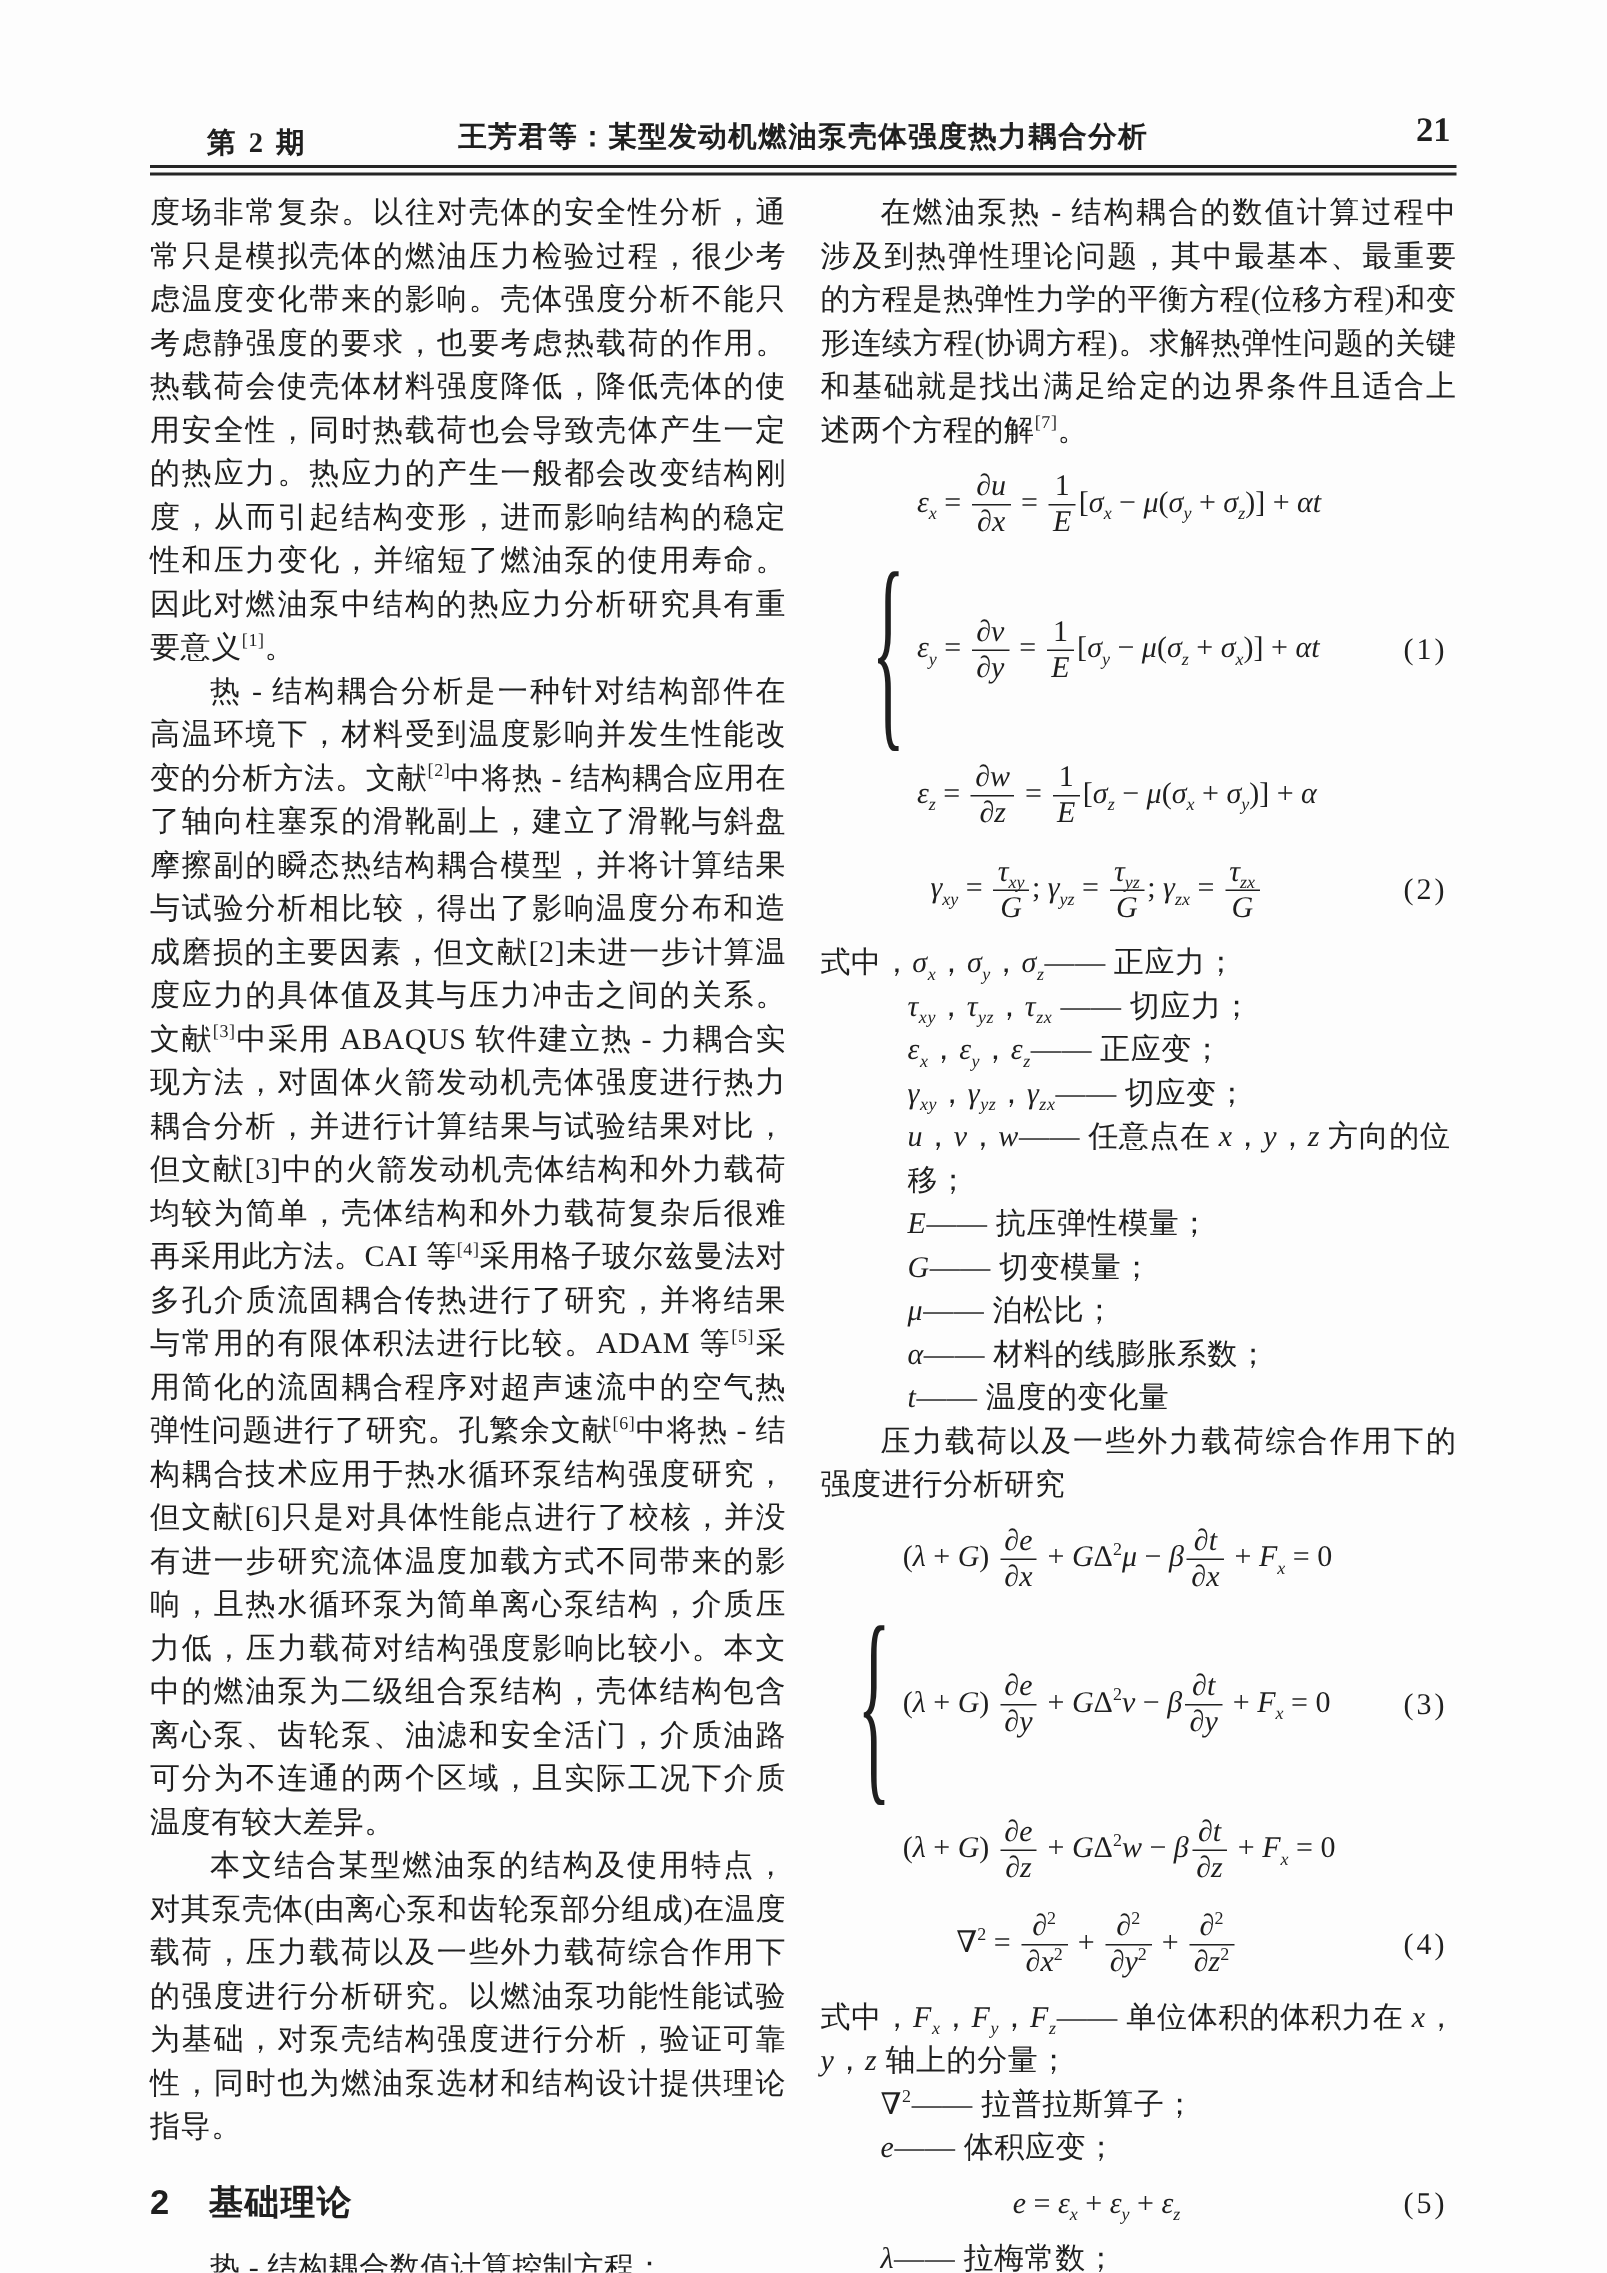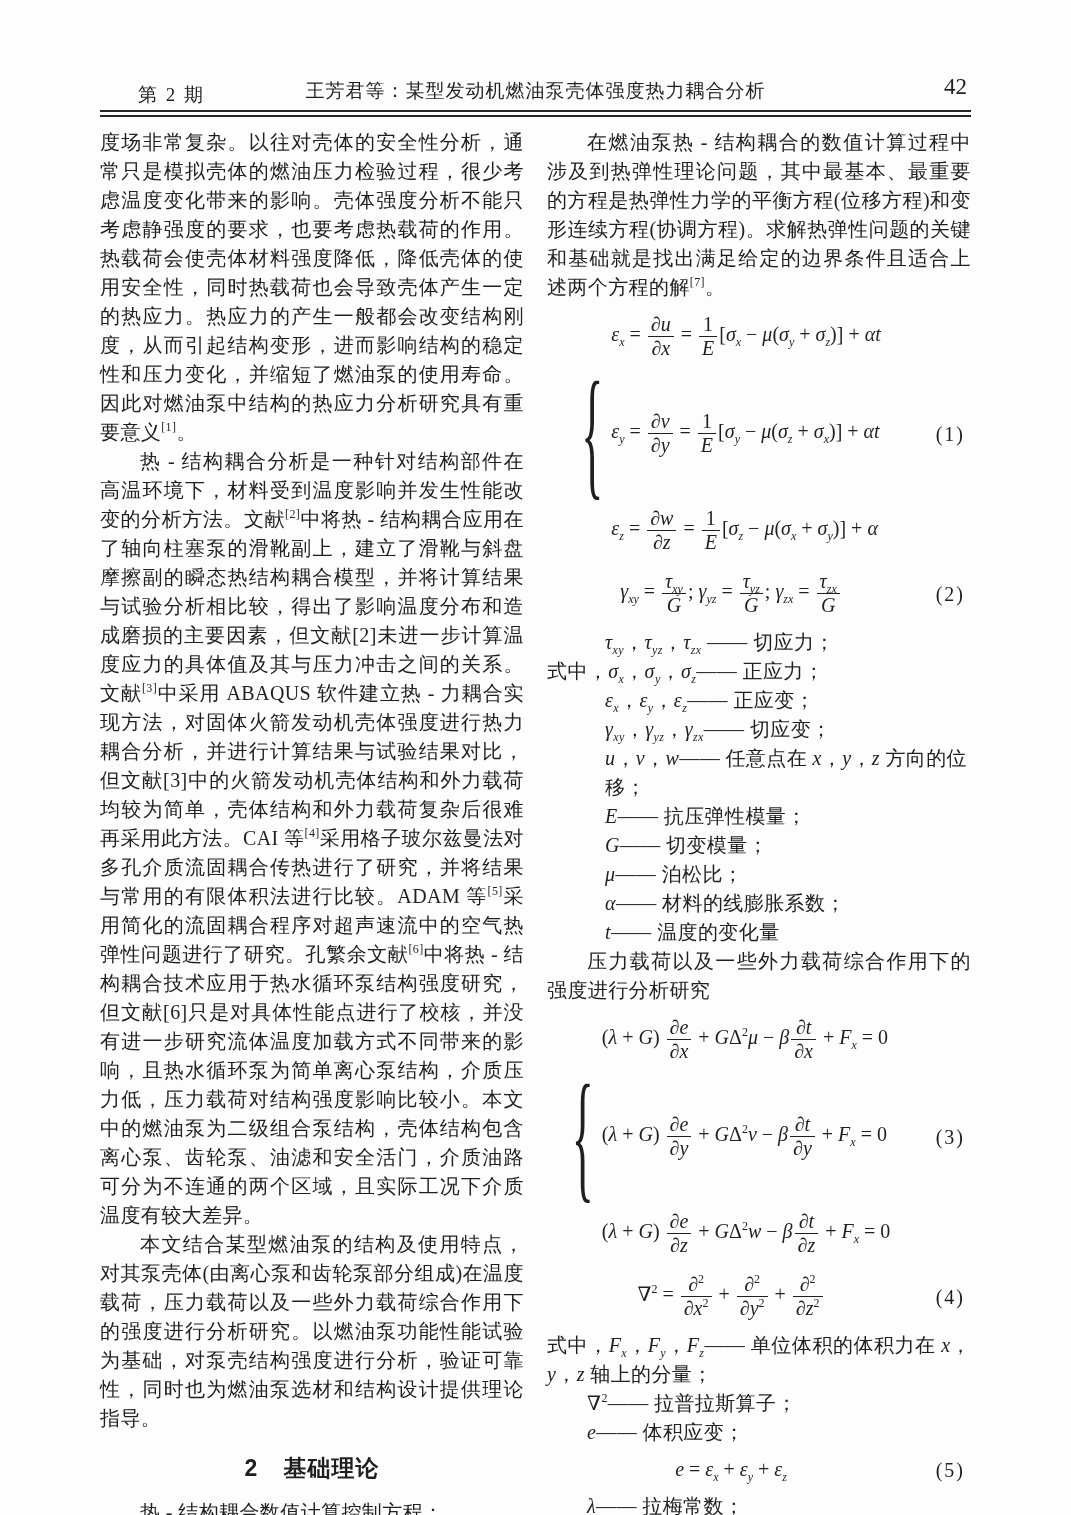--- a/index.html
+++ b/index.html
@@ -1,34 +1,34 @@
 <!DOCTYPE html>
 <html><head>
 <meta charset="utf-8">
 <style>
   html,body{margin:0;padding:0;}
   body{
     width:1071px;height:1515px;position:relative;overflow:hidden;
     background:#fdfdfd;color:#1f1f1f;
     font-family:"Liberation Serif","DejaVu Serif",serif;
   }
-  .header{position:absolute;left:100px;top:78px;width:871px;height:30px;font-size:19px;}
+  .header{position:absolute;left:100px;top:78px;width:871px;height:30px;font-size:19px;font-weight:bold;}
   .hdr-issue{position:absolute;left:38px;top:4px;letter-spacing:2px;}
   .hdr-title{position:absolute;left:50%;top:0;transform:translateX(-50%);white-space:nowrap;letter-spacing:1px;}
   .hdr-page{position:absolute;right:4px;top:-4px;font-size:23px;}
   .rule{position:absolute;left:100px;top:110px;width:871px;height:3px;
     border-top:2px solid #262626;border-bottom:2px solid #262626;}
   .columns{position:absolute;left:100px;top:128px;width:871px;display:flex;gap:23px;}
   .col{width:424px;}
   .para{margin:0;font-size:20px;line-height:29px;text-align:justify;letter-spacing:0.4px;}
   .para.indent{text-indent:2em;}
   sup{font-size:0.6em;line-height:0;vertical-align:super;}
   sub{font-size:0.6em;line-height:0;vertical-align:sub;}
   .h2{font-family:"Liberation Sans","DejaVu Sans",sans-serif;font-weight:bold;
-      font-size:23px;margin:20px 0 14px 0;letter-spacing:1px;text-align:center;}
+      font-size:23px;margin:20px 0 14px 0;letter-spacing:1px;}
   .h2 .hnum{margin-right:1.1em;}
   .def{font-size:20px;line-height:29px;letter-spacing:0.4px;}
   .def.ind1{padding-left:58px;}
   .def.ind2{padding-left:40px;}
   .mi{font-style:italic;}
   .eq{position:relative;margin:6px 0;padding-right:56px;display:flex;justify-content:center;
       font-size:20px;}
   .eqbody{display:flex;align-items:center;}
   .brace{font-weight:400;line-height:1;margin-right:8px;transform-origin:center;}
   .rows{display:flex;flex-direction:column;align-items:flex-start;gap:40px;}
@@ -37,21 +37,21 @@
   .frac{display:inline-block;vertical-align:middle;text-align:center;margin:0 2px;line-height:1.15;}
   .frac .fnum{display:block;padding:0 3px;border-bottom:1.4px solid #1f1f1f;}
   .frac .fden{display:block;padding:0 3px;}
 </style>
 </head>
 <body>
 
 <div class="header">
   <span class="hdr-issue">第 2 期</span>
   <span class="hdr-title">王芳君等：某型发动机燃油泵壳体强度热力耦合分析</span>
-  <span class="hdr-page">42</span>
+  <span class="hdr-page">21</span>
 </div>
 <div class="rule"></div>
 
 <div class="columns">
   <div class="col" id="left-col">
       <p class="para">度场非常复杂。以往对壳体的安全性分析，通常只是模拟壳体的燃油压力检验过程，很少考虑温度变化带来的影响。壳体强度分析不能只考虑静强度的要求，也要考虑热载荷的作用。热载荷会使壳体材料强度降低，降低壳体的使用安全性，同时热载荷也会导致壳体产生一定的热应力。热应力的产生一般都会改变结构刚度，从而引起结构变形，进而影响结构的稳定性和压力变化，并缩短了燃油泵的使用寿命。因此对燃油泵中结构的热应力分析研究具有重要意义<sup>[1]</sup>。</p>
       <p class="para indent">热 - 结构耦合分析是一种针对结构部件在高温环境下，材料受到温度影响并发生性能改变的分析方法。文献<sup>[2]</sup>中将热 - 结构耦合应用在了轴向柱塞泵的滑靴副上，建立了滑靴与斜盘摩擦副的瞬态热结构耦合模型，并将计算结果与试验分析相比较，得出了影响温度分布和造成磨损的主要因素，但文献[2]未进一步计算温度应力的具体值及其与压力冲击之间的关系。文献<sup>[3]</sup>中采用 ABAQUS 软件建立热 - 力耦合实现方法，对固体火箭发动机壳体强度进行热力耦合分析，并进行计算结果与试验结果对比，但文献[3]中的火箭发动机壳体结构和外力载荷均较为简单，壳体结构和外力载荷复杂后很难再采用此方法。CAI 等<sup>[4]</sup>采用格子玻尔兹曼法对多孔介质流固耦合传热进行了研究，并将结果与常用的有限体积法进行比较。ADAM 等<sup>[5]</sup>采用简化的流固耦合程序对超声速流中的空气热弹性问题进行了研究。孔繁余文献<sup>[6]</sup>中将热 - 结构耦合技术应用于热水循环泵结构强度研究，但文献[6]只是对具体性能点进行了校核，并没有进一步研究流体温度加载方式不同带来的影响，且热水循环泵为简单离心泵结构，介质压力低，压力载荷对结构强度影响比较小。本文中的燃油泵为二级组合泵结构，壳体结构包含离心泵、齿轮泵、油滤和安全活门，介质油路可分为不连通的两个区域，且实际工况下介质温度有较大差异。</p>
       <p class="para indent">本文结合某型燃油泵的结构及使用特点，对其泵壳体(由离心泵和齿轮泵部分组成)在温度载荷，压力载荷以及一些外力载荷综合作用下的强度进行分析研究。以燃油泵功能性能试验为基础，对泵壳结构强度进行分析，验证可靠性，同时也为燃油泵选材和结构设计提供理论指导。</p>
       <div class="h2"><span class="hnum">2</span><span>基础理论</span></div>
       <p class="para indent">热 - 结构耦合数值计算控制方程：</p>
@@ -70,22 +70,22 @@
         <span class="eqnum">(1)</span>
       </div>
       <div class="eq">
         <span class="eqbody">
           <span class="rows">
             <span class="row"><span class="mi">γ</span><sub class="mi">xy</sub> = <span class="frac"><span class="fnum"><span class="mi">τ</span><sub class="mi">xy</sub></span><span class="fden"><span class="mi">G</span></span></span>; <span class="mi">γ</span><sub class="mi">yz</sub> = <span class="frac"><span class="fnum"><span class="mi">τ</span><sub class="mi">yz</sub></span><span class="fden"><span class="mi">G</span></span></span>; <span class="mi">γ</span><sub class="mi">zx</sub> = <span class="frac"><span class="fnum"><span class="mi">τ</span><sub class="mi">zx</sub></span><span class="fden"><span class="mi">G</span></span></span></span>
           </span>
         </span>
         <span class="eqnum">(2)</span>
       </div>
+      <div class="def">式中，<span class="mi">σ</span><sub class="mi">x</sub>，<span class="mi">σ</span><sub class="mi">y</sub>，<span class="mi">σ</span><sub class="mi">z</sub>—— 正应力；</div>
       <div class="def ind1"><span class="mi">τ</span><sub class="mi">xy</sub>，<span class="mi">τ</span><sub class="mi">yz</sub>，<span class="mi">τ</span><sub class="mi">zx</sub> —— 切应力；</div>
-      <div class="def">式中，<span class="mi">σ</span><sub class="mi">x</sub>，<span class="mi">σ</span><sub class="mi">y</sub>，<span class="mi">σ</span><sub class="mi">z</sub>—— 正应力；</div>
       <div class="def ind1"><span class="mi">ε</span><sub class="mi">x</sub>，<span class="mi">ε</span><sub class="mi">y</sub>，<span class="mi">ε</span><sub class="mi">z</sub>—— 正应变；</div>
       <div class="def ind1"><span class="mi">γ</span><sub class="mi">xy</sub>，<span class="mi">γ</span><sub class="mi">yz</sub>，<span class="mi">γ</span><sub class="mi">zx</sub>—— 切应变；</div>
       <div class="def ind1"><span class="mi">u</span>，<span class="mi">v</span>，<span class="mi">w</span>—— 任意点在 <span class="mi">x</span>，<span class="mi">y</span>，<span class="mi">z</span> 方向的位移；</div>
       <div class="def ind1"><span class="mi">E</span>—— 抗压弹性模量；</div>
       <div class="def ind1"><span class="mi">G</span>—— 切变模量；</div>
       <div class="def ind1"><span class="mi">μ</span>—— 泊松比；</div>
       <div class="def ind1"><span class="mi">α</span>—— 材料的线膨胀系数；</div>
       <div class="def ind1"><span class="mi">t</span>—— 温度的变化量</div>
       <p class="para indent">压力载荷以及一些外力载荷综合作用下的强度进行分析研究</p>
       <div class="eq">

